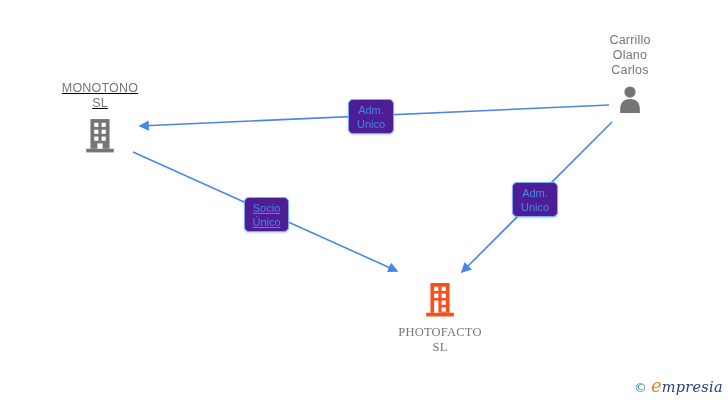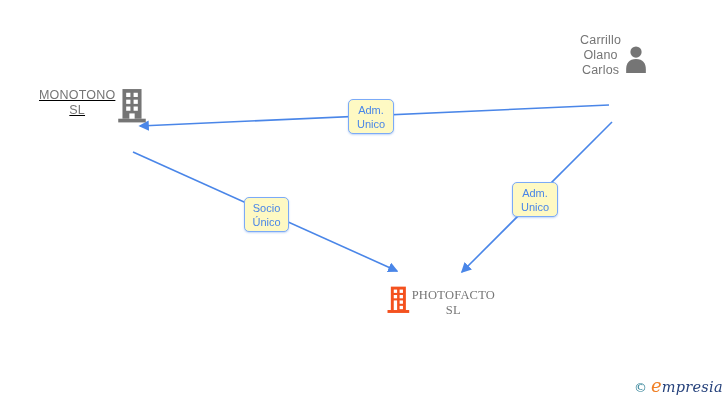--- a/index.html
+++ b/index.html
@@ -6,34 +6,34 @@
   #canvas{
     position:relative;
     width:728px;height:400px;
     background:#ffffff;
     overflow:hidden;
     font-family:"Liberation Sans", sans-serif;
   }
   #edges-svg{position:absolute;left:0;top:0;z-index:1;}
   .node{
     position:absolute;z-index:2;
-    display:flex;flex-direction:row;align-items:center;
+    display:flex;flex-direction:column;align-items:center;
     text-align:center;cursor:pointer;
   }
   .node-label{
     color:#757575;font-size:12.5px;line-height:15px;
     white-space:pre-line;letter-spacing:.2px;
   }
   .node-icon{display:block;}
   .icon-gap-below{margin-top:7px;}
   .icon-gap-above{margin-bottom:6px;}
   .edge-label{
     position:absolute;z-index:3;
     display:flex;align-items:center;justify-content:center;
-    background:#fef9c3;
+    background:#4c1d95;
     border:1px solid #7baaf7;
     border-radius:5px;
     box-shadow:0 1px 2px rgba(74,134,232,.35);
     color:#4a86e8;font-size:11px;line-height:14px;
     text-align:center;white-space:pre-line;
   }
   .watermark{
     position:absolute;right:5px;bottom:4px;z-index:4;
     display:flex;align-items:baseline;gap:4px;
     cursor:pointer;user-select:none;
@@ -101,21 +101,21 @@
         <rect x="17.5" y="24" width="4" height="4"></rect>
       </g>
     </svg>
     <div class="node-label">PHOTOFACTO
 SL</div>
   </div>
 
   <div class="edge-label" style="left:348px;top:99px;width:44px;height:33px;">Adm.
 Unico</div>
 
-  <div class="edge-label" style="left:244px;top:197px;width:43px;height:33px;">Socio
+  <div class="edge-label" style="left:244px;top:197px;width:43px;height:33px;text-decoration:underline;">Socio
 Único</div>
 
   <div class="edge-label" style="left:512px;top:182px;width:44px;height:33px;">Adm.
 Unico</div>
 
   <div class="watermark">
     <span class="wm-copy">©</span>
     <span class="wm-brand"><span class="wm-e">e</span><span class="wm-rest">mpresia</span></span>
   </div>
 

